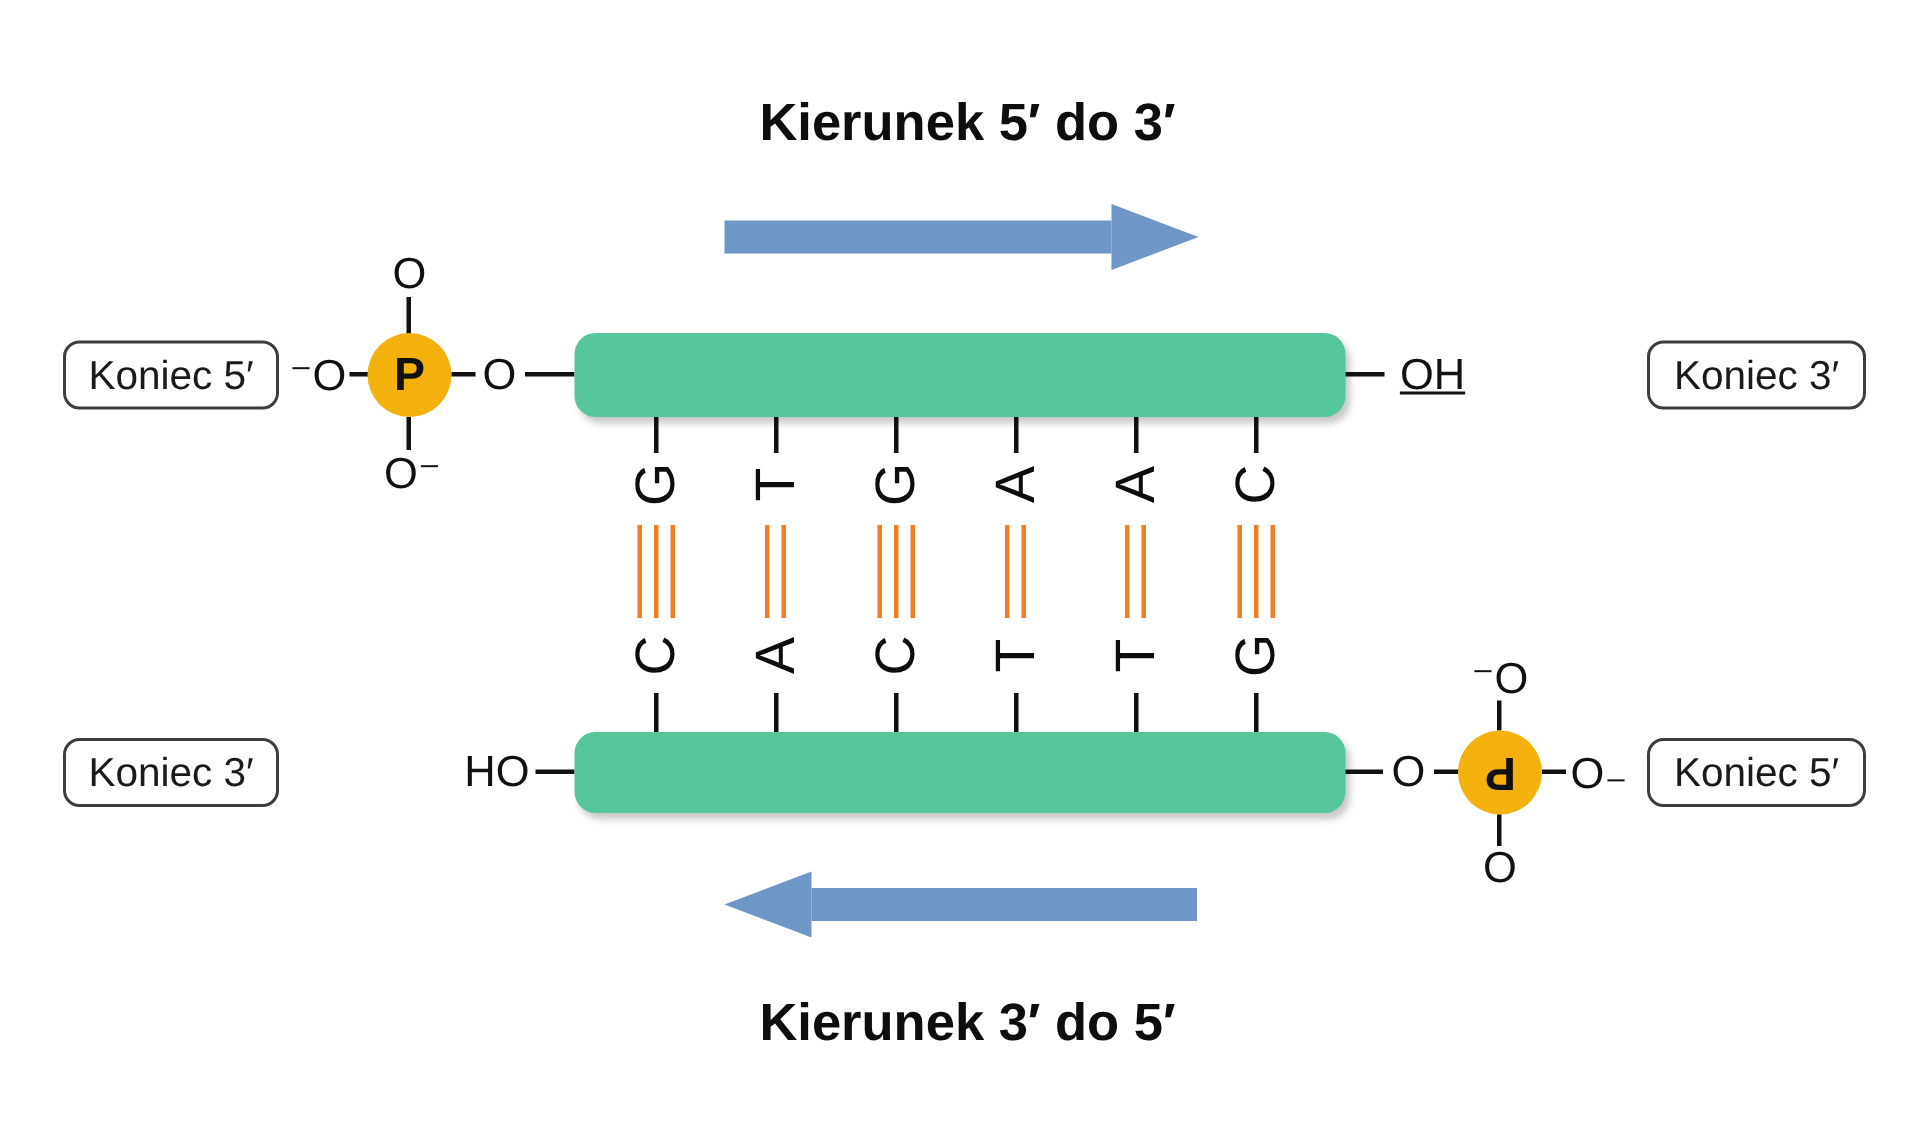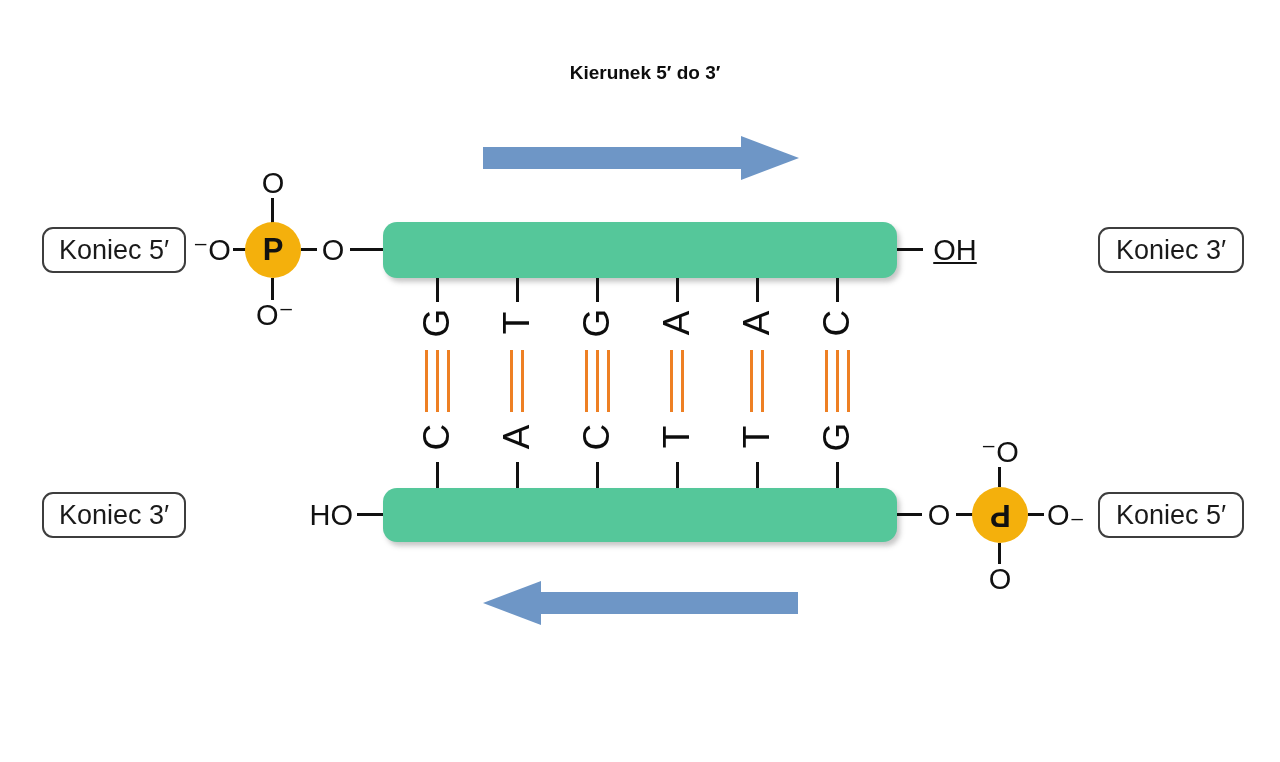--- a/index.html
+++ b/index.html
@@ -1,19 +1,19 @@
 <!DOCTYPE html>
 <html><head>
 <meta charset="utf-8">
 <style>
   html,body{margin:0;padding:0;background:#ffffff;}
   .canvas{position:relative;width:1280px;height:762px;background:#ffffff;overflow:hidden;
           font-family:"Liberation Sans","DejaVu Sans",sans-serif;color:#141414;}
   .abs{position:absolute;}
-  .title{font-size:19px;font-weight:bold;text-align:center;color:#0d0d0d;}
+  .title{font-size:35px;font-weight:bold;text-align:center;color:#0d0d0d;}
   .endbox{box-sizing:border-box;border:2.5px solid #3d3d3d;border-radius:11px;
           display:flex;align-items:center;justify-content:center;
           font-size:27px;color:#1a1a1a;background:#ffffff;}
   .bar{background:#55C79A;border-radius:14px;box-shadow:3px 4px 5px rgba(130,130,130,0.45);}
   .pcircle{width:56px;height:56px;border-radius:50%;background:#F4B00C;
            display:flex;align-items:center;justify-content:center;
            font-size:31px;font-weight:bold;color:#111;}
   .chem{font-size:29px;color:#111;display:flex;align-items:center;justify-content:center;}
   .bondh{height:3px;background:#111;}
   .bondv{width:3px;background:#111;}
@@ -146,14 +146,15 @@
   <div class="abs bondh" style="left:1028px;top:513px;width:16px;"></div>
   <div class="abs chem" style="left:1044px;top:500px;width:44px;height:30px;">O₋</div>
   <div class="abs bondv" style="left:998px;top:543px;height:21px;"></div>
   <div class="abs chem" style="left:980px;top:564px;width:40px;height:30px;">O</div>
 
   <div class="abs endbox" style="left:1098px;top:492px;width:146px;height:46px;">Koniec 5′</div>
 
   <div class="abs arrow-head-left" style="left:483px;top:581px;"></div>
   <div class="abs arrow-body" style="left:541px;top:592px;width:257px;height:22px;"></div>
 
+  <div class="abs title" style="left:420px;top:662px;width:450px;">Kierunek 3′ do 5′</div>
 
 </div>
 
 </body></html>

